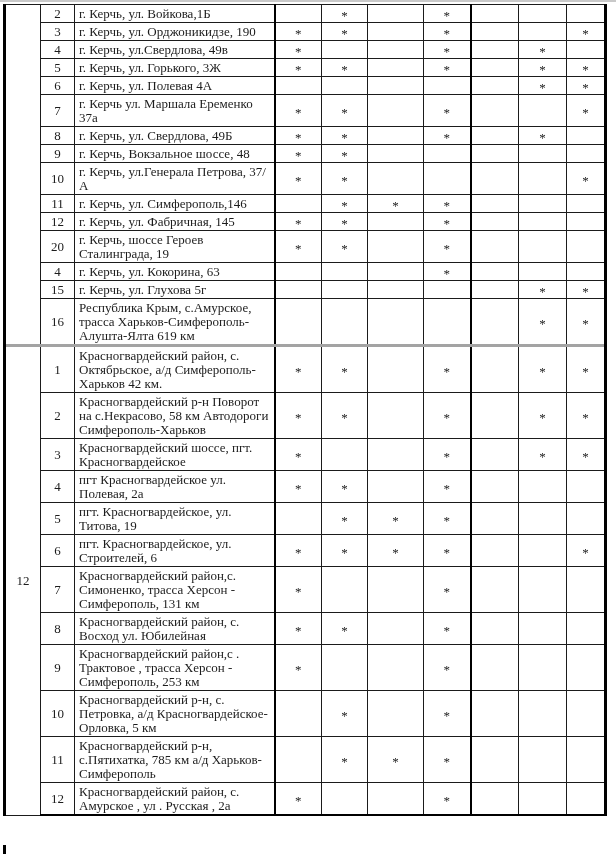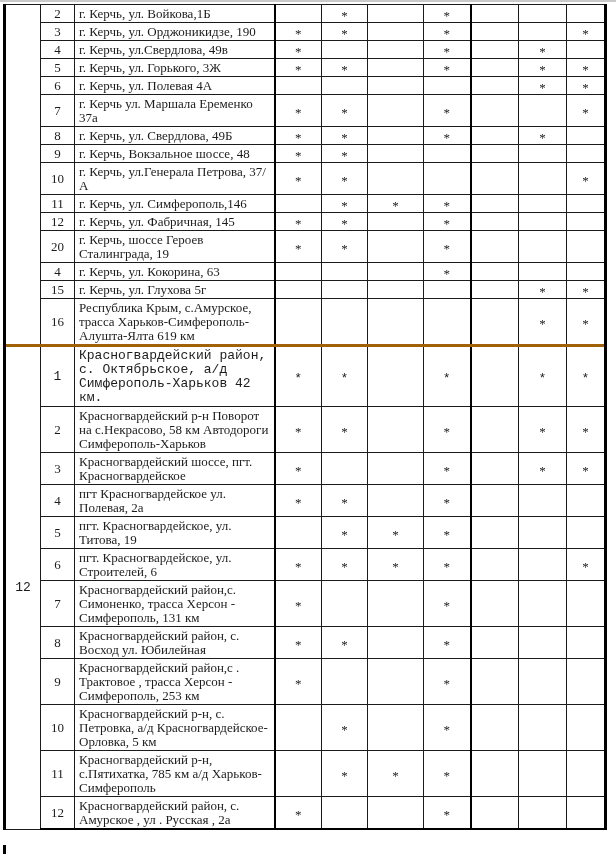--- a/index.html
+++ b/index.html
@@ -54,21 +54,21 @@
     vertical-align: middle;
     border-right: 2px solid #000;
   }
   td.mark-cell {
     text-align: center;
     vertical-align: middle;
     padding: 1.5px 2px;
   }
   td.thick-right { border-right: 2px solid #000; }
   td.outer-right { border-right: 3px solid #000; }
-  tr.section-start td { border-top: 3px solid #a16207; font-family: Liberation Mono, monospace; }
+  tr.section-start td { border-top: 3px solid #a3a3a3; }
   tr.table-end td { border-bottom: 2px solid #000; }
   .mark-glyph {
     display: inline-block;
     transform: translateY(2px);
     font-size: 13px;
     color: #222222;
   }
   .left-edge-tail {
     position: absolute;
     left: 3px;

